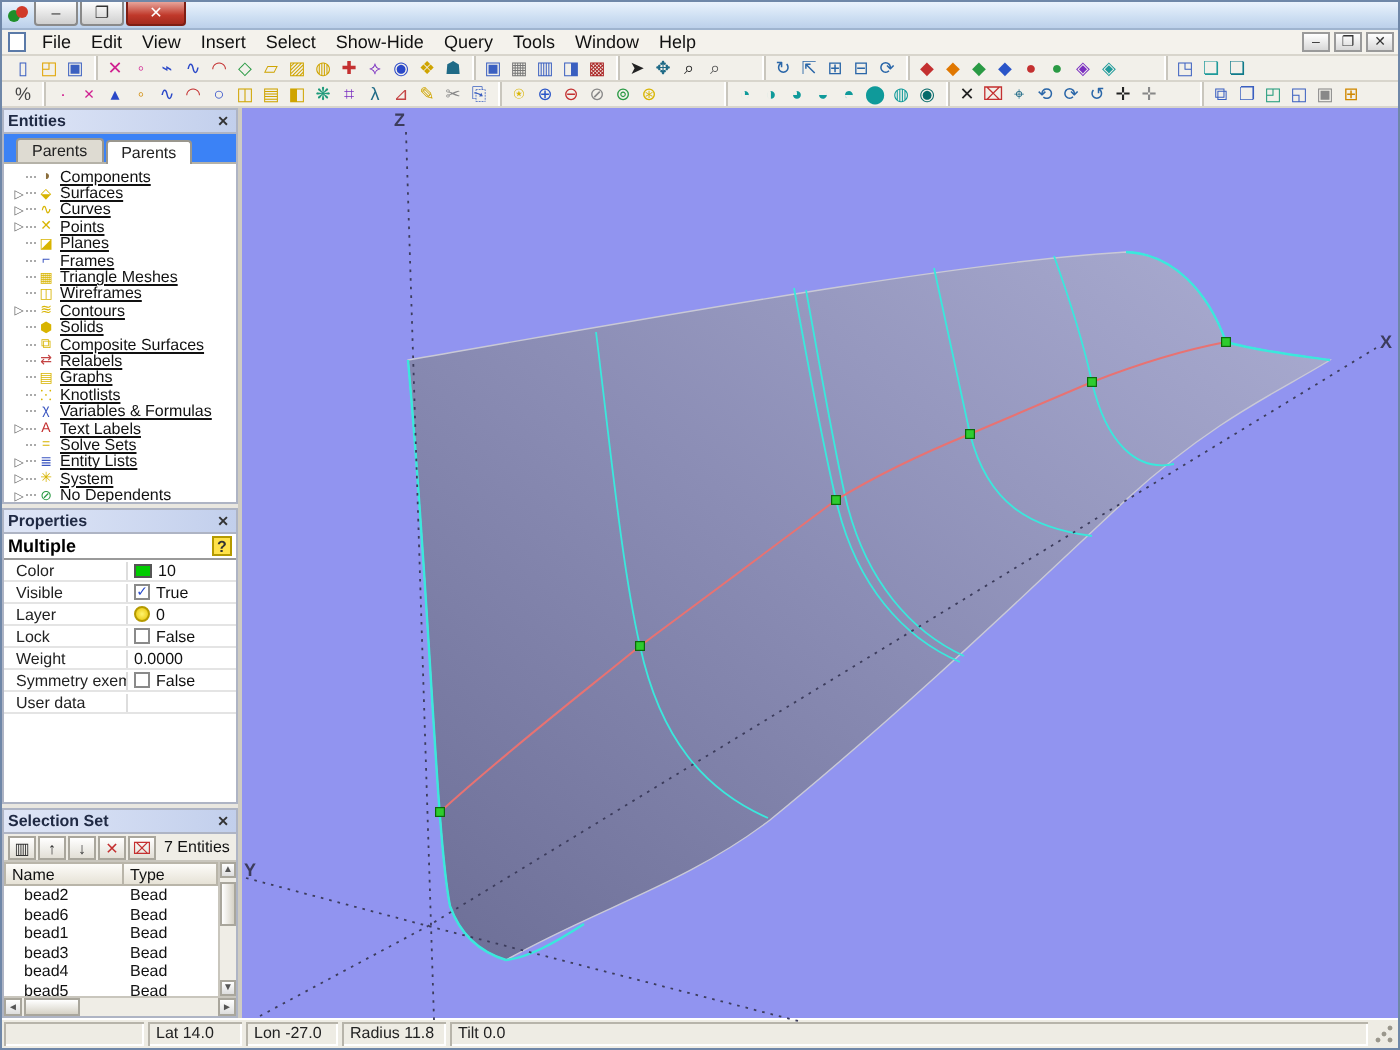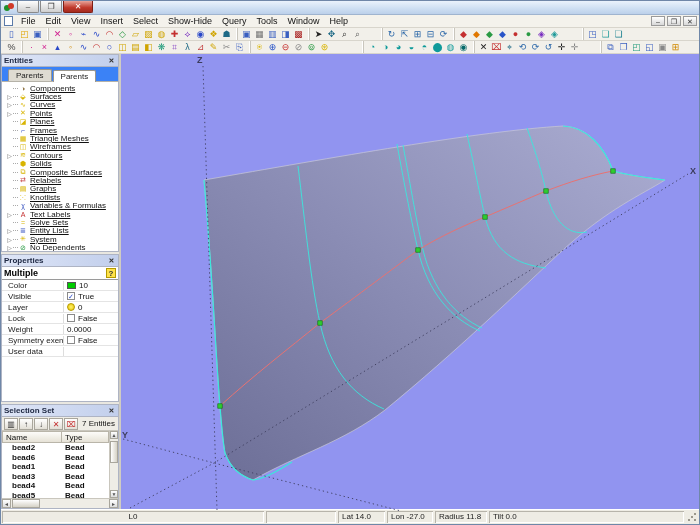--- a/index.html
+++ b/index.html
@@ -96,21 +96,21 @@
   .sel-btn { width:14px; height:12px; font-size:8px; line-height:11px; text-align:center;
     background:linear-gradient(#fff,#e2dfd6); border:1px solid #a9a69c; }
   .sel-count { font-size:8px; color:#111; margin-left:3px; }
   .sel-table { flex:1; display:flex; min-height:0; }
   .sel-cols { flex:1; display:flex; flex-direction:column; }
   .sel-thead { display:flex; height:12px; flex:0 0 12px; }
   .sel-th { font-size:8px; color:#111; background:linear-gradient(#fdfcf9,#e6e2d6);
     border:1px solid #b9b5a9; border-left:none; padding:1px 3px; }
   .sel-th:first-child { border-left:1px solid #b9b5a9; width:60px; flex:0 0 60px; }
   .sel-th:last-child { flex:1; }
-  .sel-rows { flex:1; background:#fff; overflow:hidden;font-weight:bold; }
+  .sel-rows { flex:1; background:#fff; overflow:hidden; }
   .sel-row { display:flex; height:9.6px; font-size:8px; color:#111; }
   .sel-cell-name { width:60px; flex:0 0 60px; padding-left:10px; }
   .sel-cell-type { flex:1; padding-left:3px; }
   .vscroll { width:9px; flex:0 0 9px; background:#efede6; border-left:1px solid #c9c6bd;
     display:flex; flex-direction:column; font-size:5px; color:#555; text-align:center; }
   .vs-btn { height:8px; background:linear-gradient(#fff,#ddd); border:1px solid #a9a69c; line-height:7px;}
   .vs-thumb { height:22px; margin:2px 0; background:linear-gradient(90deg,#fff,#d6d2c6);
     border:1px solid #a9a69c; }
   .vs-track { flex:1; }
   .hscroll { height:10px; flex:0 0 10px; display:flex; background:#efede6;
@@ -611,21 +611,20 @@
         <g font-size="9" font-weight="bold" id="axis-labels" fill="#3c3c5c">
           <text x="196" y="61">Z</text>
           <text x="689" y="172">X</text>
           <text x="121" y="436">Y</text>
         </g>
       </svg>
     </div>
   </div>
 
   <div class="statusbar">
-    <span class="sb-panel sb-l0">L0</span>
     <span class="sb-panel sb-sp"></span>
     <span class="sb-panel sb-lat">Lat 14.0</span>
     <span class="sb-panel sb-lon">Lon -27.0</span>
     <span class="sb-panel sb-rad">Radius 11.8</span>
     <span class="sb-panel sb-tilt">Tilt 0.0</span>
     <span class="sb-grip"></span>
   </div>
 </div>
 
 </body></html>

